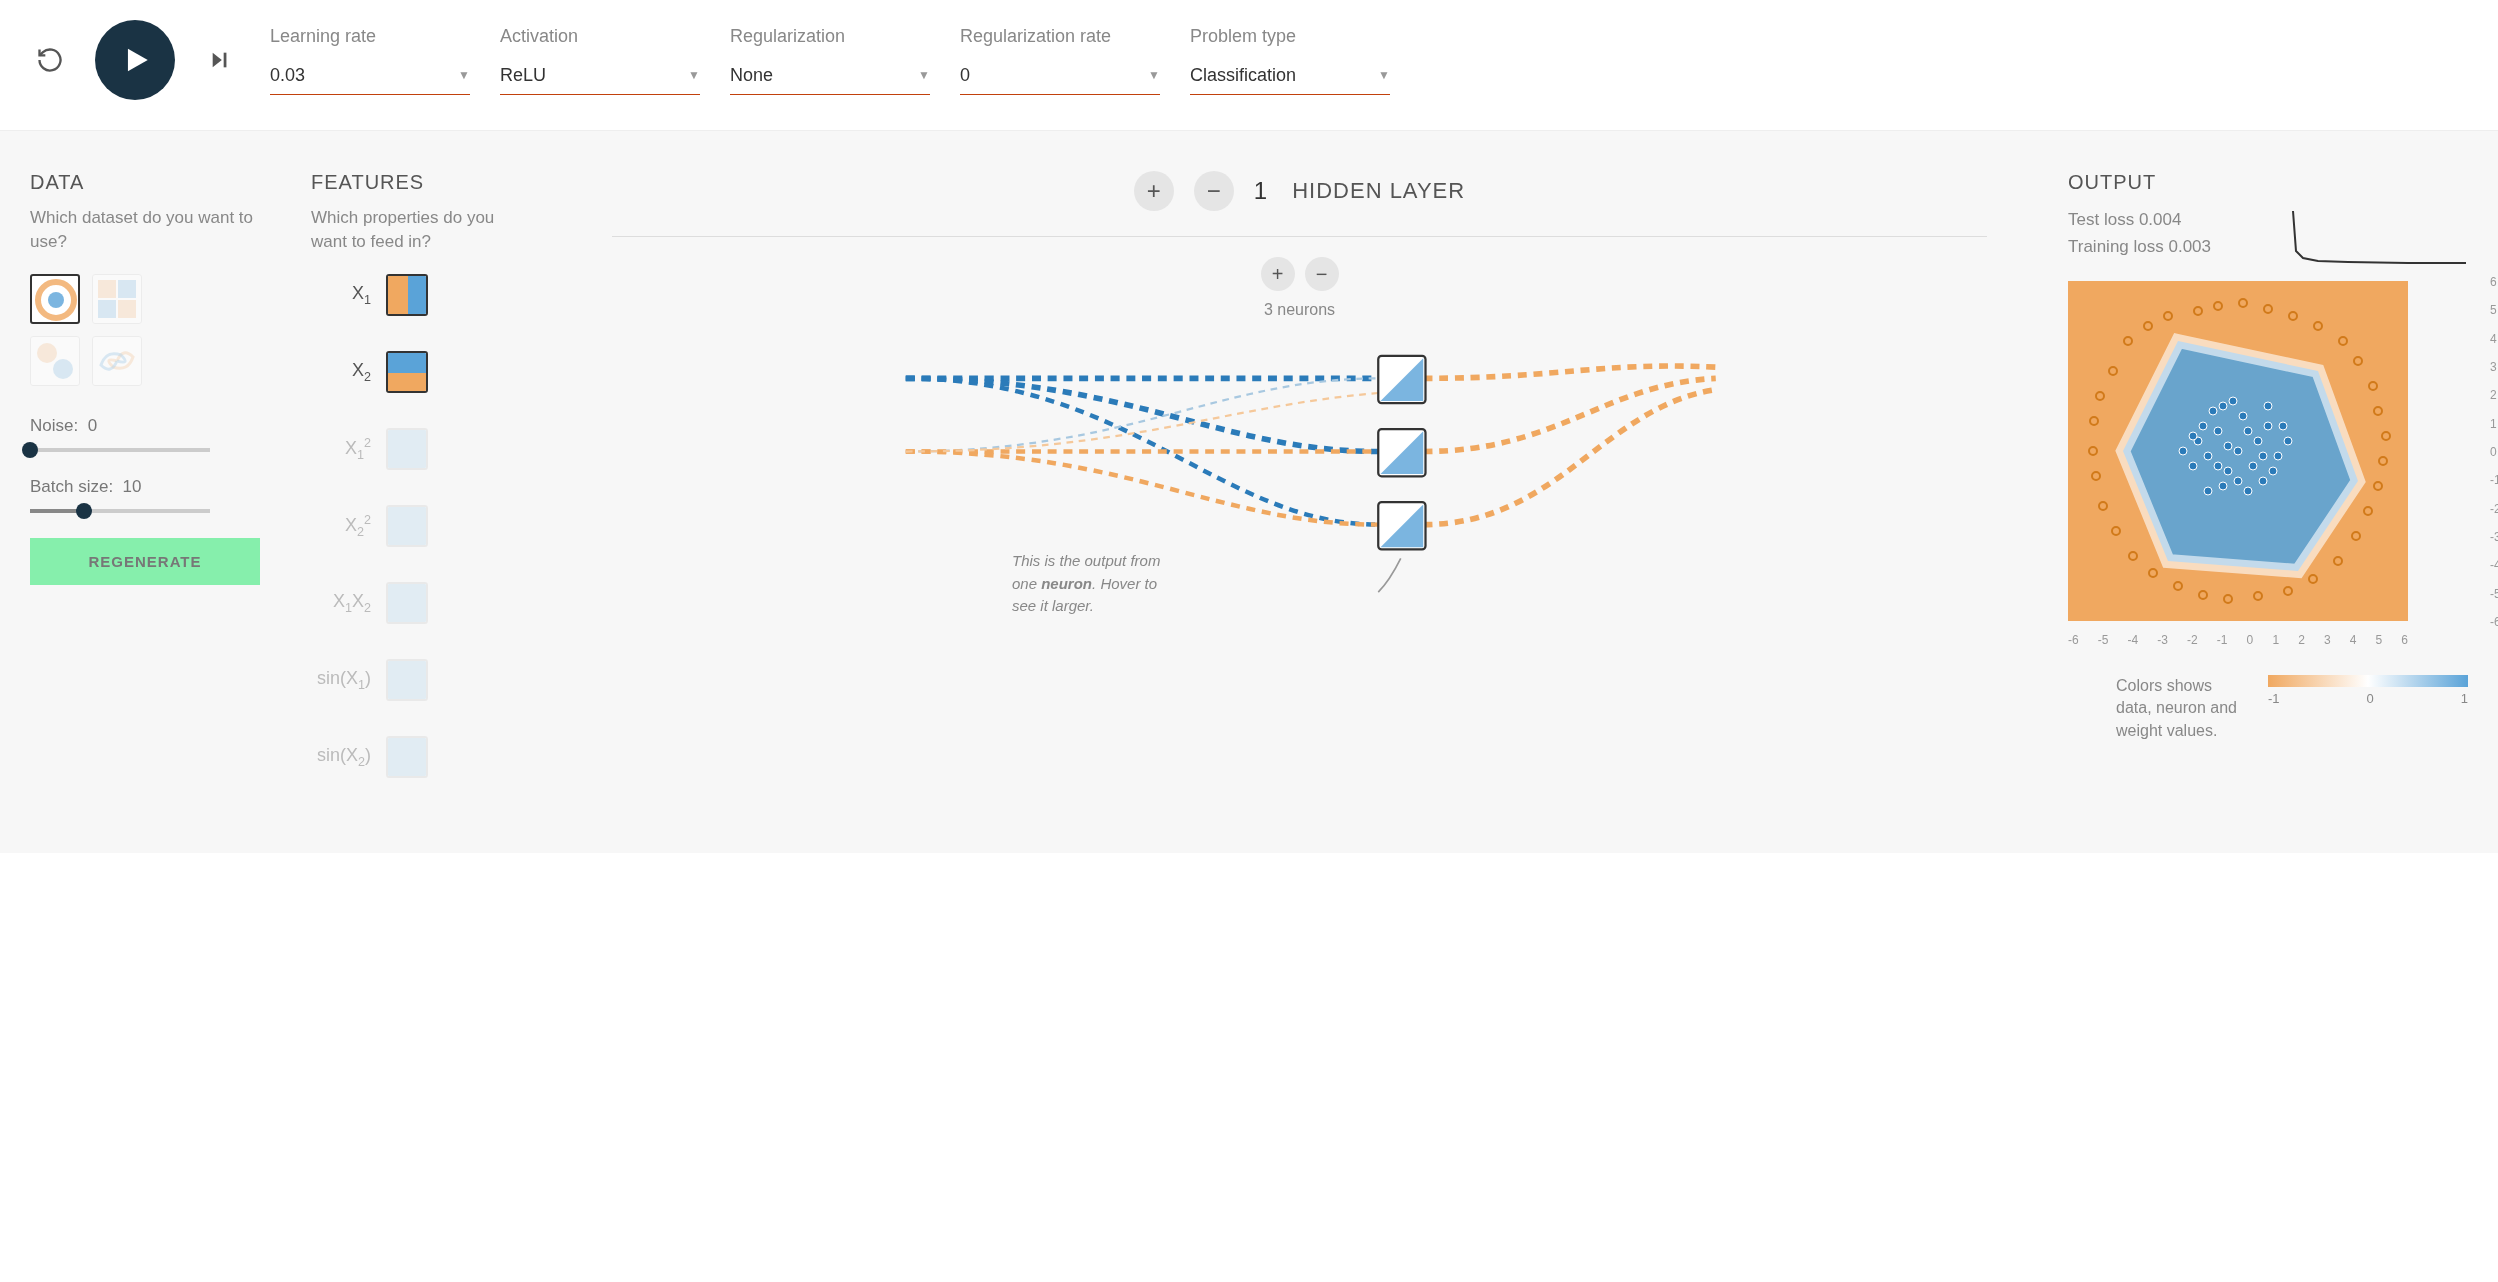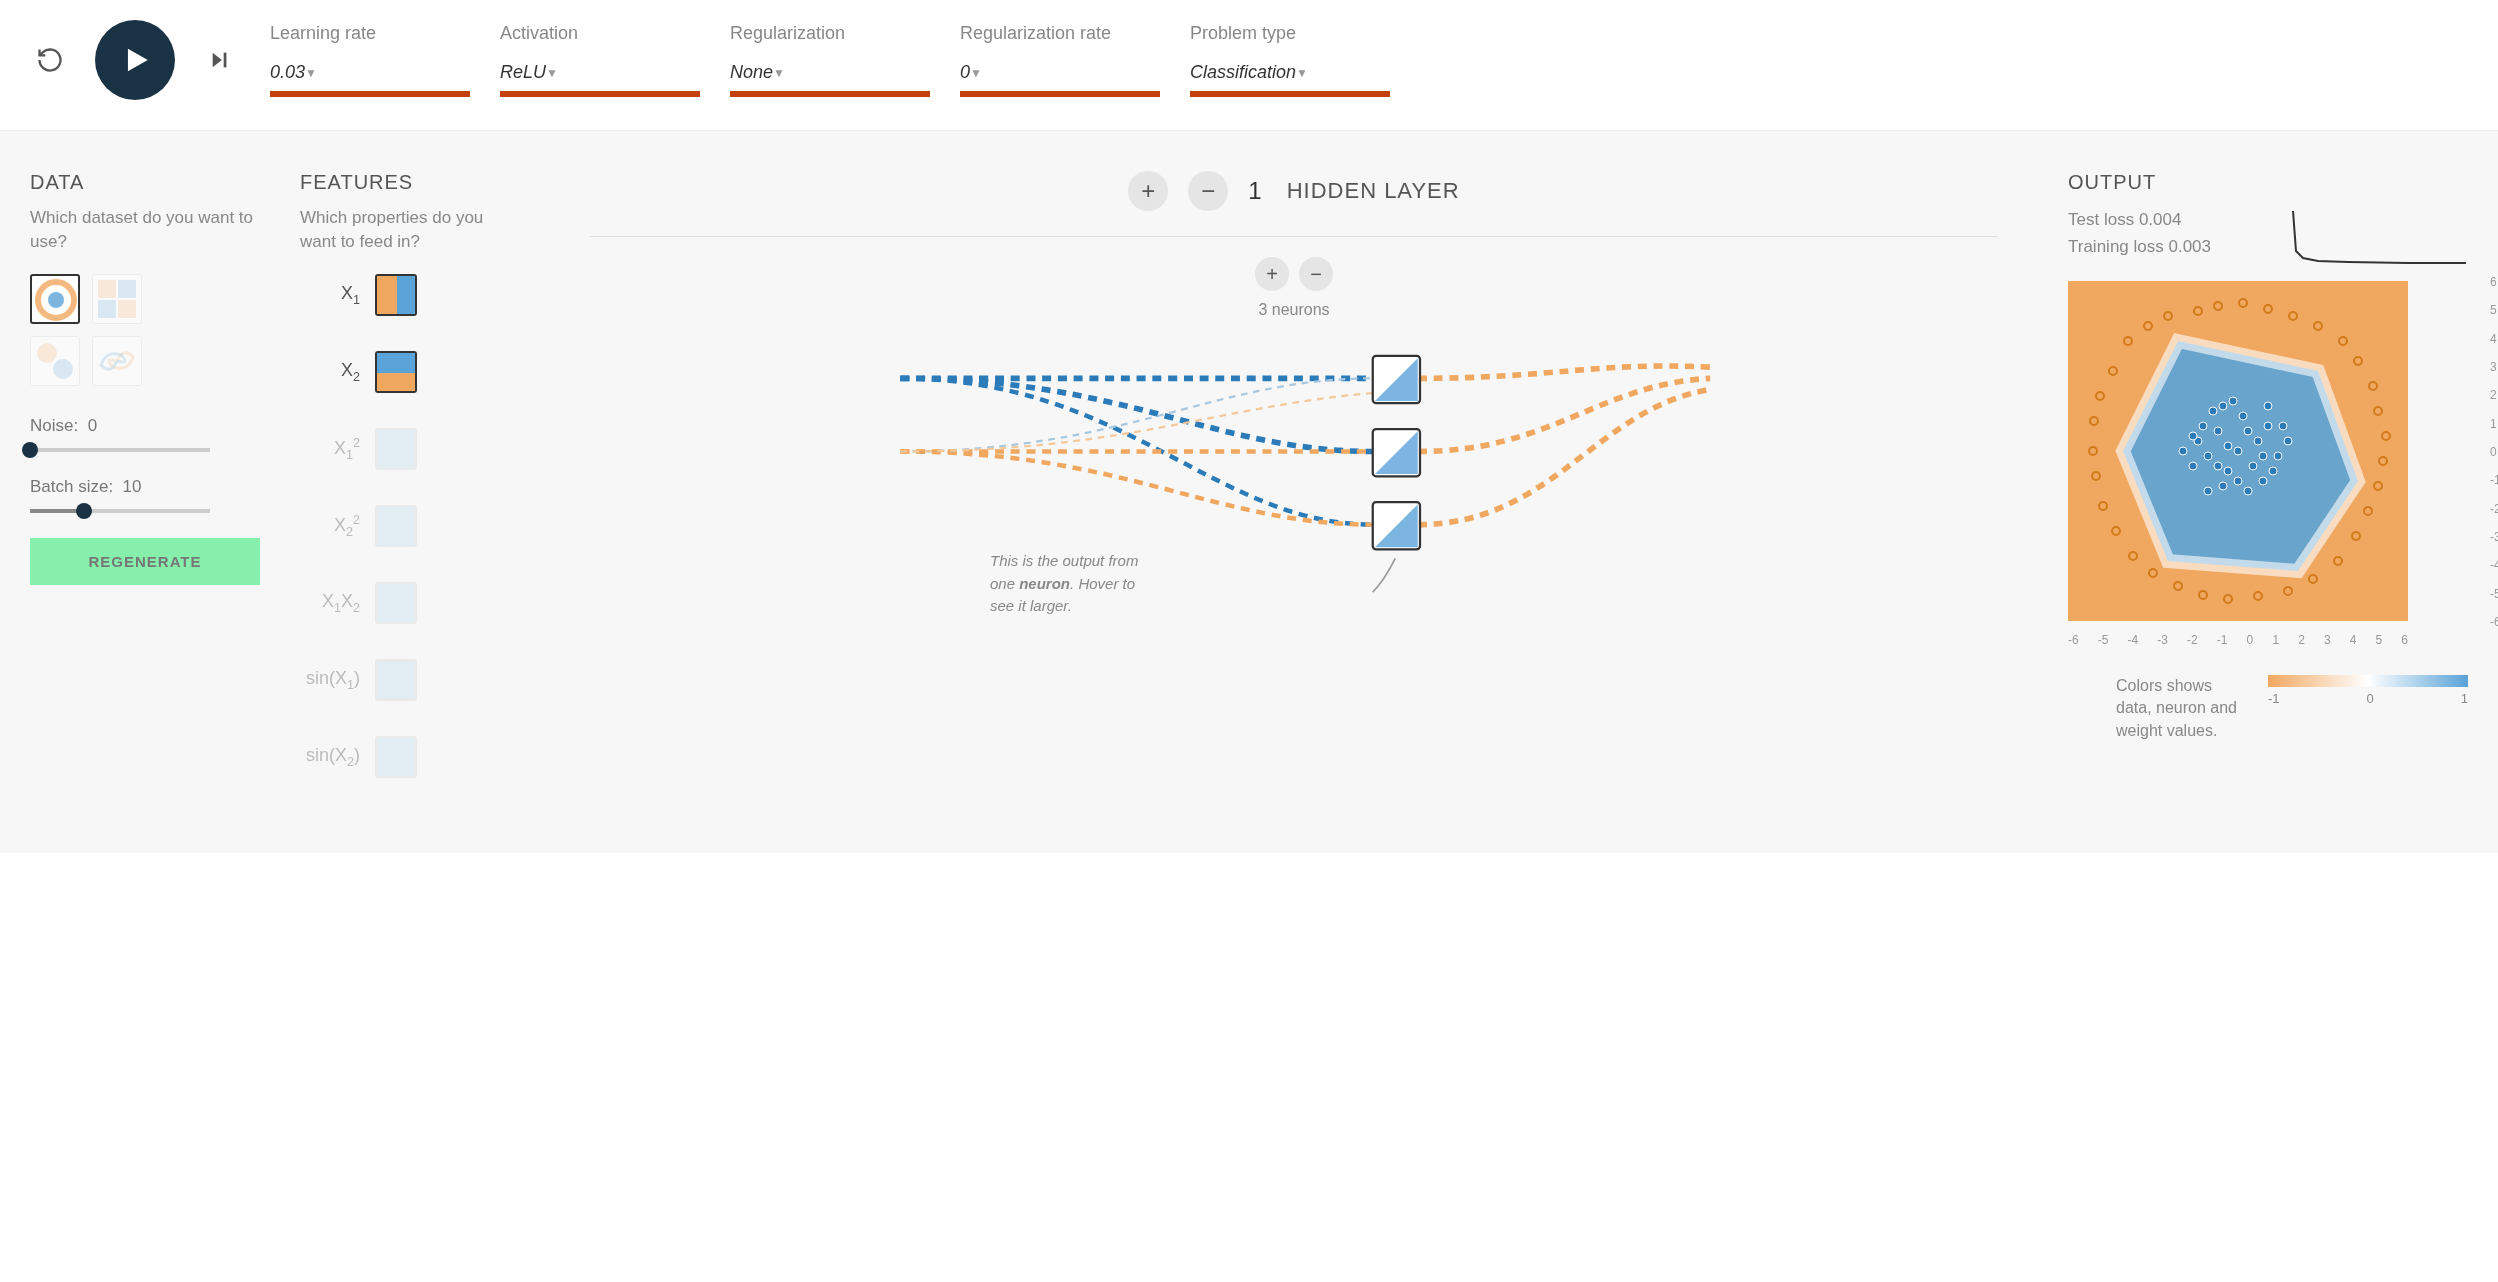--- a/index.html
+++ b/index.html
@@ -7,24 +7,24 @@
 
 .topbar { display: flex; align-items: center; padding: 20px 30px 30px 30px; gap: 30px; border-bottom: 1px solid #eee; }
 .controls { display: flex; align-items: center; gap: 25px; }
 .icon-btn { width: 40px; height: 40px; border: none; background: none; cursor: pointer; color: #555; display: flex; align-items: center; justify-content: center; }
 .play-btn { width: 80px; height: 80px; border-radius: 50%; background: #1a3344; border: none; cursor: pointer; display: flex; align-items: center; justify-content: center; }
 .play-btn svg { fill: #fff; }
 
 .param { display: flex; flex-direction: column; gap: 10px; min-width: 200px; }
 .param-label { font-size: 18px; color: #888; }
 .epoch-value { font-size: 42px; font-weight: 300; letter-spacing: 2px; color: #333; }
-.select { border: none; border-bottom: 6px solid #c2410c; padding: 8px 0; font-size: 18px; display: flex; align-items: center; cursor: pointer; color: #333; font-style: italic; }
+.select { border: none; border-bottom: 1px solid #c2410c; padding: 8px 0; font-size: 18px; display: flex; justify-content: space-between; align-items: center; cursor: pointer; color: #333; }
 .caret { color: #999; font-size: 12px; }
 
-.main { display: flex; padding: 40px 30px; gap: 40px; background: #f7f7f7; }
+.main { display: flex; padding: 40px 30px; gap: 51px; background: #f7f7f7; }
 .col { display: flex; flex-direction: column; }
 .col h2 { font-size: 20px; font-weight: 400; color: #555; margin-bottom: 12px; letter-spacing: 1px; }
 .sublabel { font-size: 17px; color: #888; line-height: 1.4; margin-bottom: 20px; }
 
 .data-col { width: 230px; }
 .dataset-grid { display: grid; grid-template-columns: 50px 50px; gap: 12px; margin-bottom: 30px; }
 .dataset { width: 50px; height: 50px; border: 1px solid #ddd; border-radius: 3px; background: #fff; cursor: pointer; position: relative; overflow: hidden; }
 .dataset.selected { border: 2px solid #333; }
 
 .slider-group { margin-bottom: 25px; }

